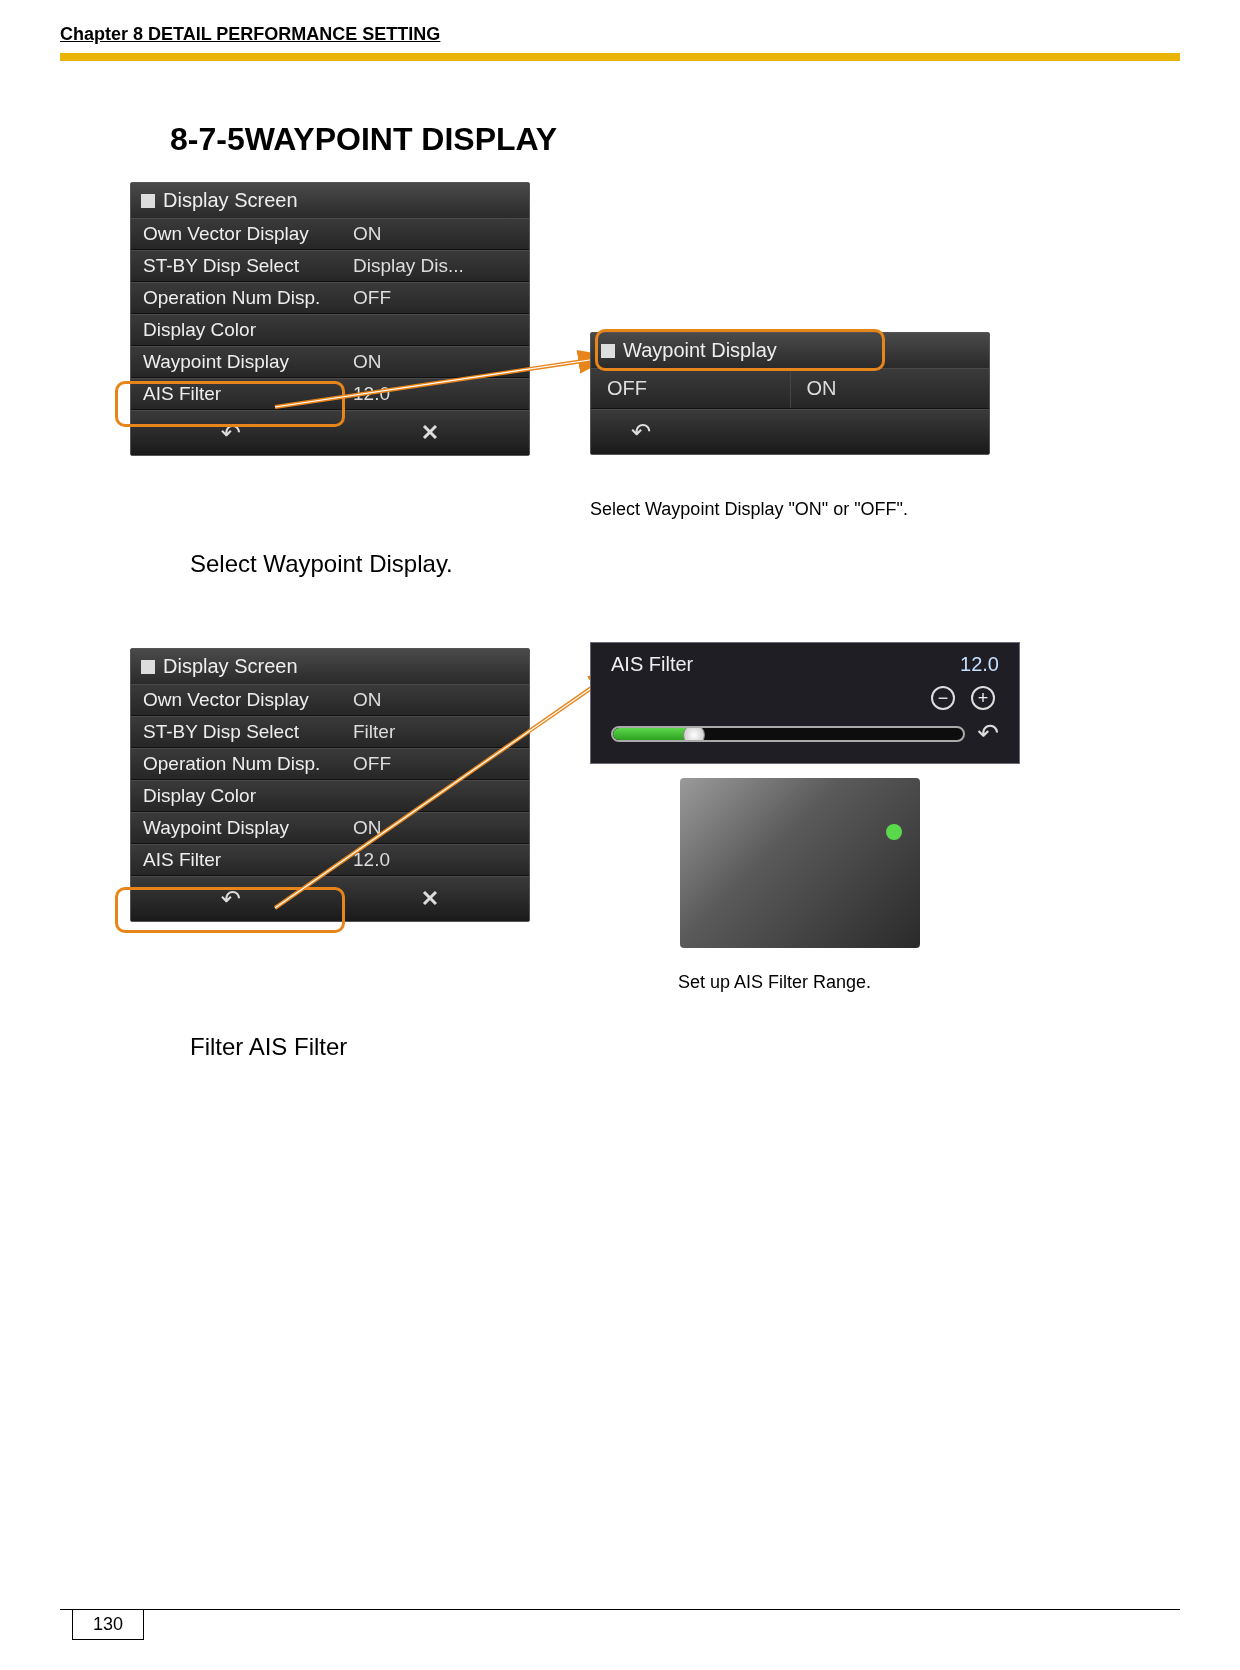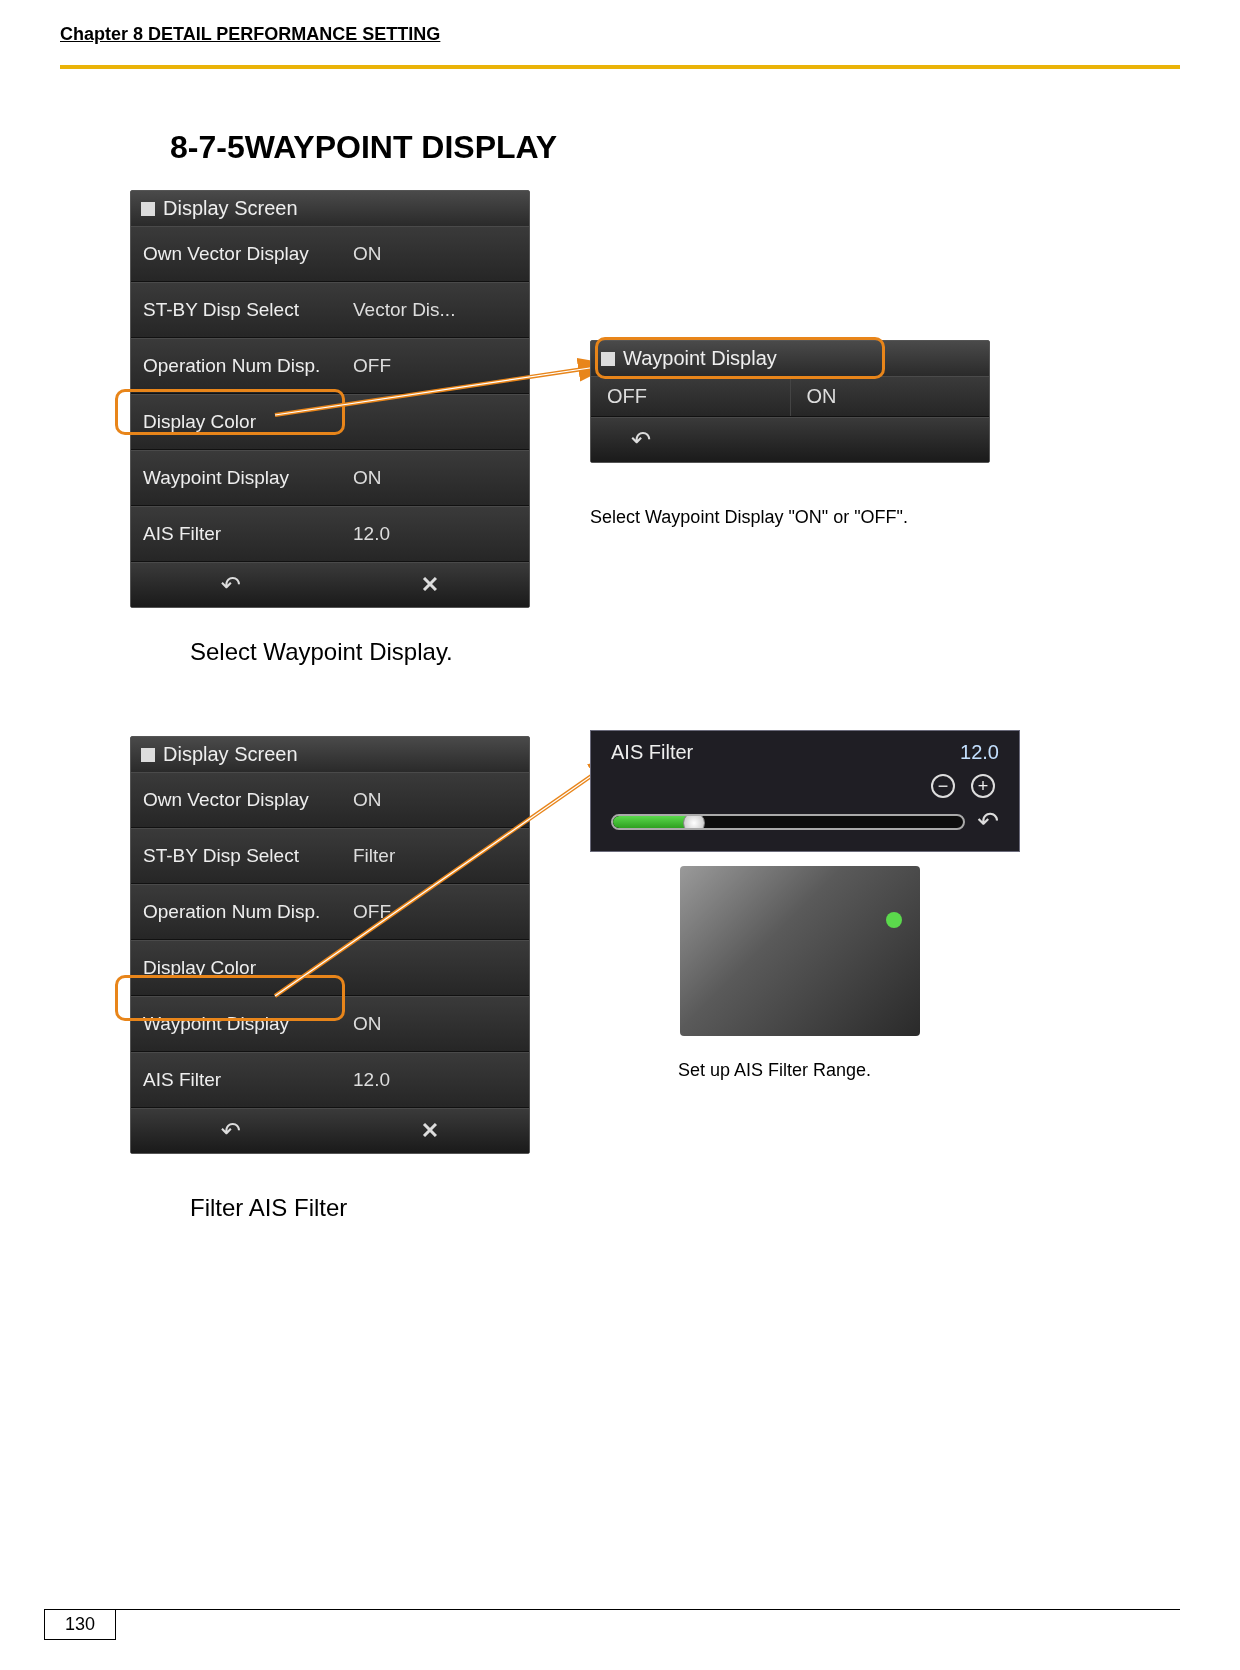--- a/index.html
+++ b/index.html
@@ -8,22 +8,22 @@
       width: 1240px;
       height: 1670px;
       background: #fff;
       position: relative;
       padding: 24px 60px;
     }
     .header {
       font-weight: bold;
       font-size: 18px;
       text-decoration: underline;
-      padding-bottom: 20px;
-      border-bottom: 4px solid #eab308;
+      padding-bottom: 8px;
+      border-bottom: 8px solid #eab308;
       margin-bottom: 60px;
     }
     .section-title {
       font-weight: bold;
       font-size: 32px;
       margin-left: 110px;
       margin-bottom: 24px;
     }
     .section {
       position: relative;
@@ -52,21 +52,21 @@
     .screen-title-icon {
       display: inline-block;
       width: 14px;
       height: 14px;
       background: #ddd;
       margin-right: 8px;
     }
     .screen-row {
       display: flex;
       align-items: center;
-      padding: 16px 12px;
+      padding: 4px 12px;
       font-size: 19px;
       background: linear-gradient(#3a3a3a, #262626);
       border-top: 1px solid #4a4a4a;
       border-bottom: 1px solid #111;
     }
     .screen-row .label { flex: 0 0 210px; }
     .screen-row .value { flex: 1; color: #ddd; }
     .screen-footer {
       display: flex;
       justify-content: space-around;
@@ -189,21 +189,21 @@
       content: "";
       position: absolute;
       right: 18px; top: 46px;
       width: 16px; height: 16px;
       background: #5bd94c;
       border-radius: 50%;
     }
     .page-number {
       position: absolute;
       bottom: 30px;
-      left: 44px;
+      left: 72px;
       border: 1.5px solid #000;
       padding: 4px 20px;
       font-size: 18px;
     }
     .page-footer-line {
       position: absolute;
       bottom: 60px;
       left: 60px;
       right: 60px;
       border-top: 1.5px solid #000;
@@ -225,21 +225,21 @@
       <div class="screen-title">
         <span class="screen-title-icon"></span>
         <span>Display Screen</span>
       </div>
       <div class="screen-row">
         <span class="label">Own Vector Display</span>
         <span class="value">ON</span>
       </div>
       <div class="screen-row">
         <span class="label">ST-BY Disp Select</span>
-        <span class="value">Vector Dis...</span>
+        <span class="value">Display Dis...</span>
       </div>
       <div class="screen-row">
         <span class="label">Operation Num Disp.</span>
         <span class="value">OFF</span>
       </div>
       <div class="screen-row">
         <span class="label">Display Color</span>
         <span class="value"></span>
       </div>
       <div class="screen-row">

